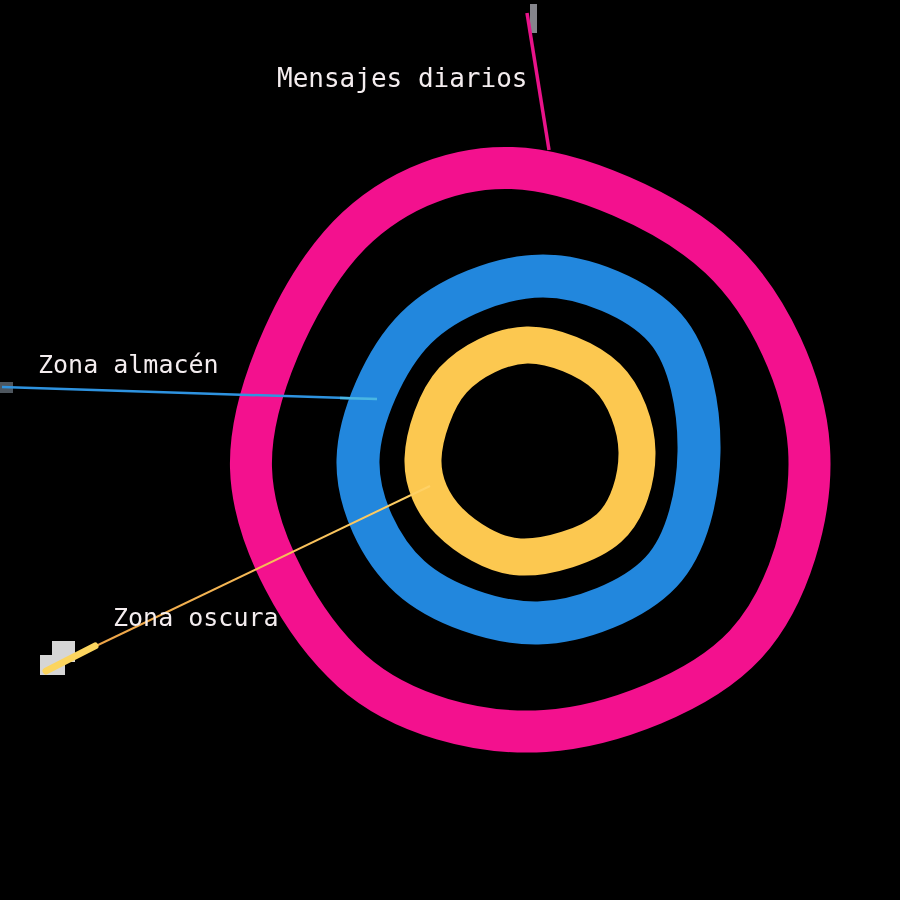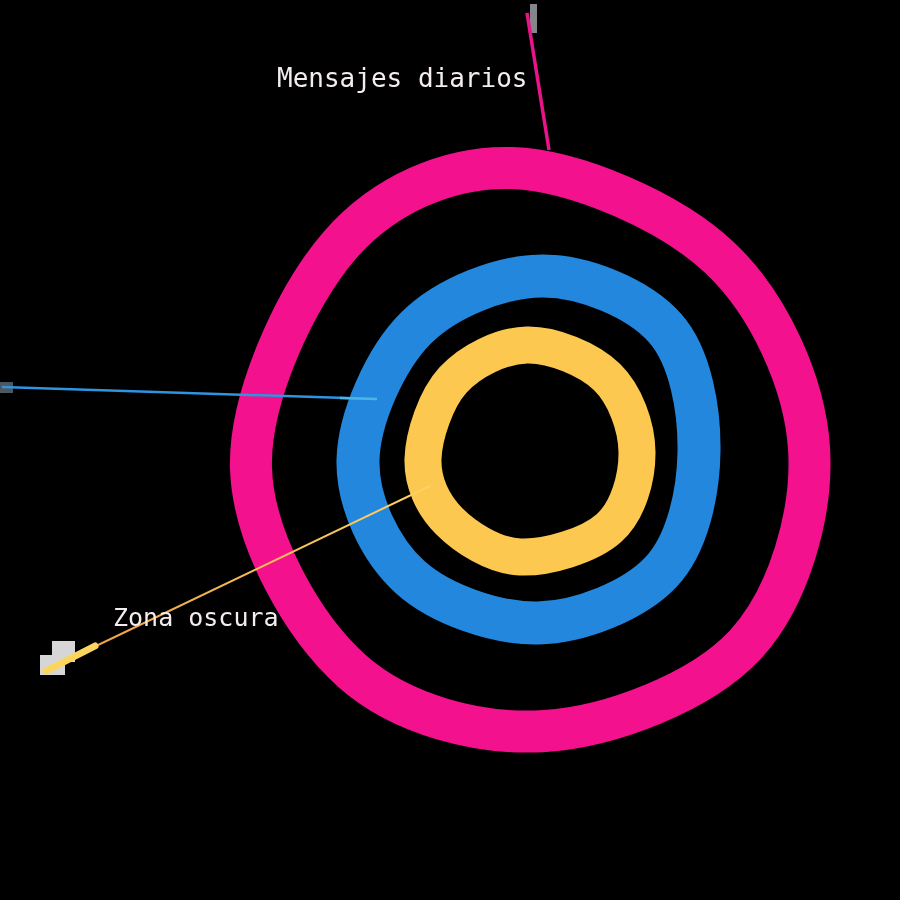--- a/index.html
+++ b/index.html
@@ -56,16 +56,17 @@
     <line x1="340" y1="398" x2="377" y2="399" stroke-width="2.5" stroke="#49b6e3"></line>
 
     <rect x="52" y="641" width="23" height="21" fill="#d6d6d6"></rect>
     <rect x="40" y="655" width="25" height="20" fill="#d6d6d6"></rect>
     <line x1="50" y1="668" x2="430" y2="486" stroke-width="2" stroke="url(#oscuraGrad)"></line>
     <line x1="46" y1="671" x2="95" y2="646" stroke-width="7" stroke-linecap="round" stroke="#fcd55e"></line>
   </svg>
 
   <div class="label label-large" style="left:277px; top:64px;">Mensajes diarios</div>
 
+  <div class="label" style="left:38px; top:351px;">Zona almacén</div>
 
   <div class="label" style="left:113px; top:604px;">Zona oscura</div>
 
 </div>
 
 </body></html>

